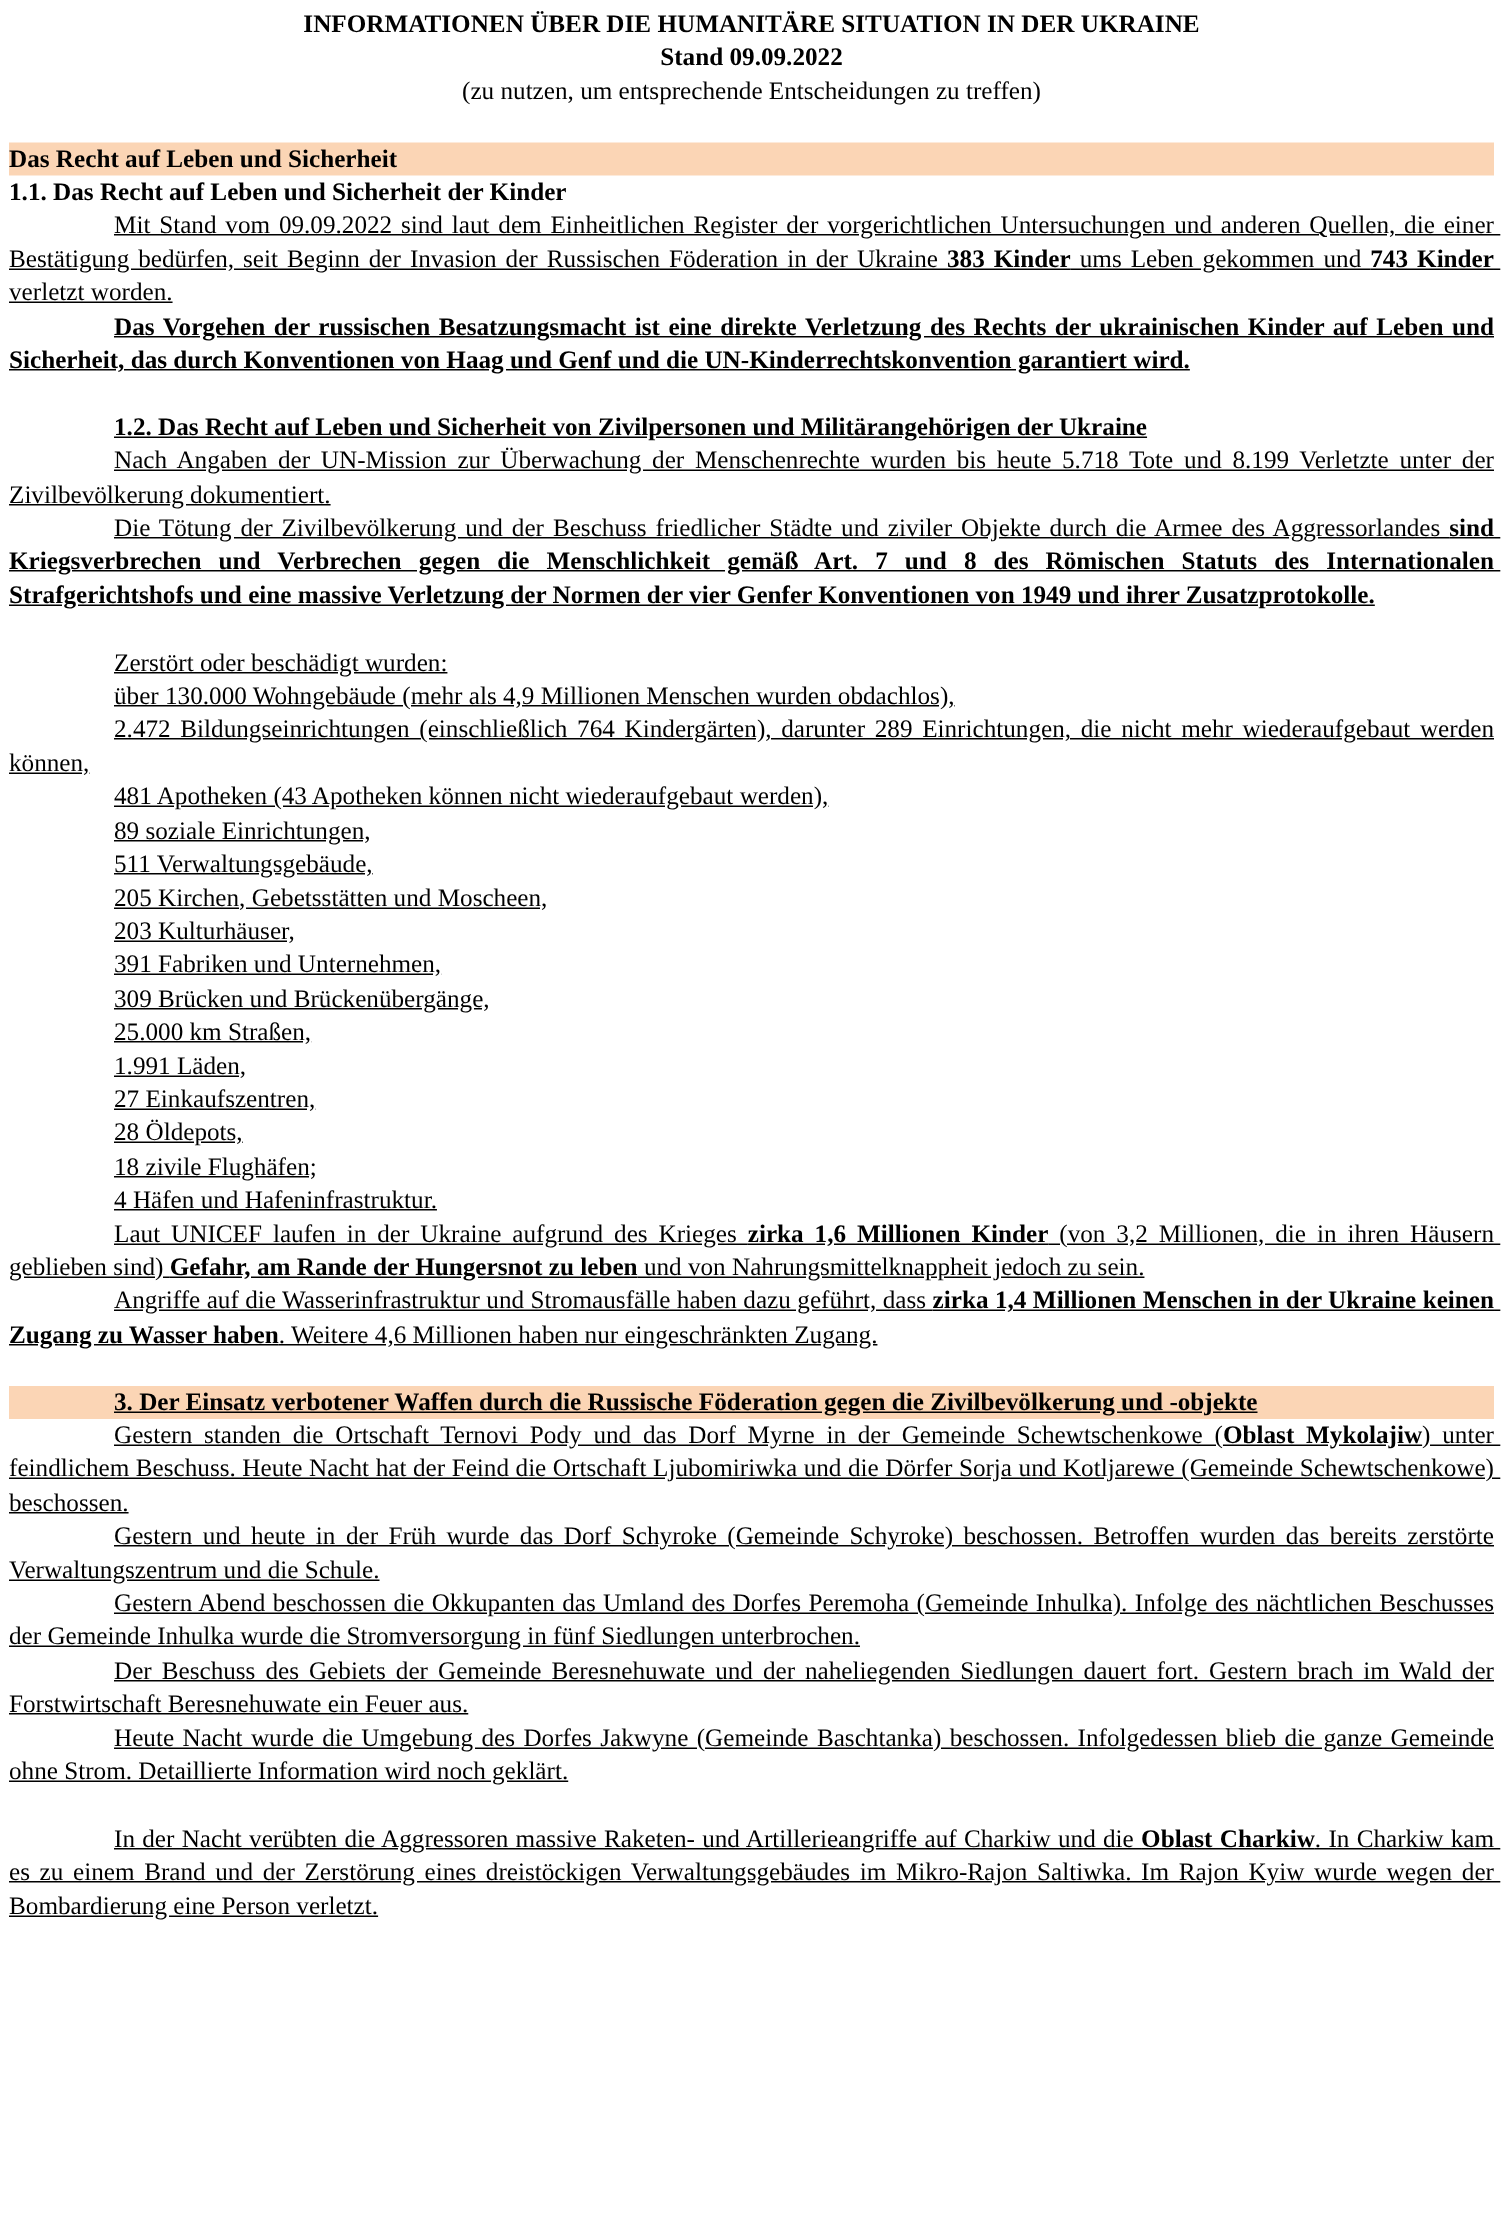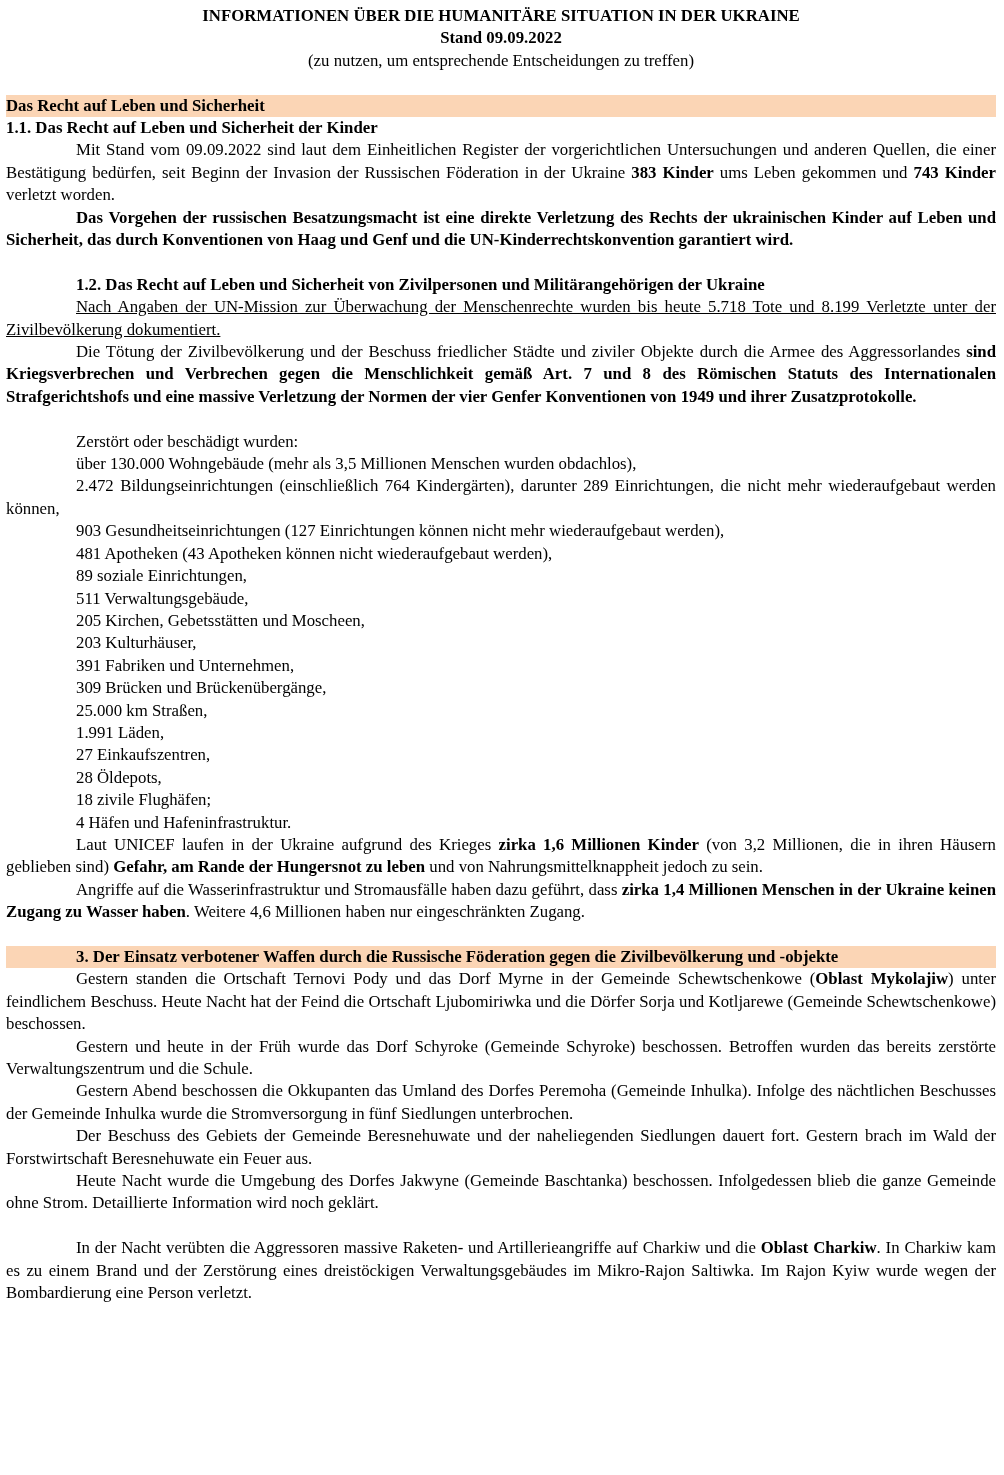--- a/index.html
+++ b/index.html
@@ -18,21 +18,21 @@
   .page {
     padding: 5px 8px 12px 6px;
   }
   p {
     margin: 0;
   }
   .center   { text-align: center; }
   .bold     { font-weight: bold; }
   .underline{ text-decoration: underline; }
   .justify  { text-align: justify; }
-  .indent   { text-indent: 70px; }
+  .indent   { text-indent: 70px; text-decoration: underline; }
   .highlight{
     background: var(--hl, #fbd5b5);
     font-weight: bold;
   }
   .spacer {
     height: 22.4px;
   }
   .rich span { white-space: pre-wrap; }
 </style>
 </head>
@@ -53,23 +53,22 @@
 
   <div class="spacer"></div>
 
   <p class="indent justify bold">1.2. Das Recht auf Leben und Sicherheit von Zivilpersonen und Militärangehörigen der Ukraine</p>
   <p class="indent justify underline">Nach Angaben der UN-Mission zur Überwachung der Menschenrechte wurden bis heute 5.718 Tote und 8.199 Verletzte unter der Zivilbevölkerung dokumentiert.</p>
   <p class="indent justify rich"><span>Die Tötung der Zivilbevölkerung und der Beschuss friedlicher Städte und ziviler Objekte durch die Armee des Aggressorlandes </span><span style="font-weight: bold;">sind Kriegsverbrechen und Verbrechen gegen die Menschlichkeit gemäß Art. 7 und 8 des Römischen Statuts des Internationalen Strafgerichtshofs und eine massive Verletzung der Normen der vier Genfer Konventionen von 1949 und ihrer Zusatzprotokolle.</span></p>
 
   <div class="spacer"></div>
 
   <p class="indent">Zerstört oder beschädigt wurden:</p>
-  <p class="indent justify">über 130.000 Wohngebäude (mehr als 3,5 Millionen Menschen wurden obdachlos),</p>
+  <p class="indent justify">über 130.000 Wohngebäude (mehr als 4,9 Millionen Menschen wurden obdachlos),</p>
   <p class="indent justify">2.472 Bildungseinrichtungen (einschließlich 764 Kindergärten), darunter 289 Einrichtungen, die nicht mehr wiederaufgebaut werden können,</p>
-  <p class="indent justify">903 Gesundheitseinrichtungen (127 Einrichtungen können nicht mehr wiederaufgebaut werden),</p>
   <p class="indent justify">481 Apotheken (43 Apotheken können nicht wiederaufgebaut werden),</p>
   <p class="indent justify">89 soziale Einrichtungen,</p>
   <p class="indent justify">511 Verwaltungsgebäude,</p>
   <p class="indent justify">205 Kirchen, Gebetsstätten und Moscheen,</p>
   <p class="indent justify">203 Kulturhäuser,</p>
   <p class="indent justify">391 Fabriken und Unternehmen,</p>
   <p class="indent justify">309 Brücken und Brückenübergänge,</p>
   <p class="indent justify">25.000 km Straßen,</p>
   <p class="indent justify">1.991 Läden,</p>
   <p class="indent justify">27 Einkaufszentren,</p>

